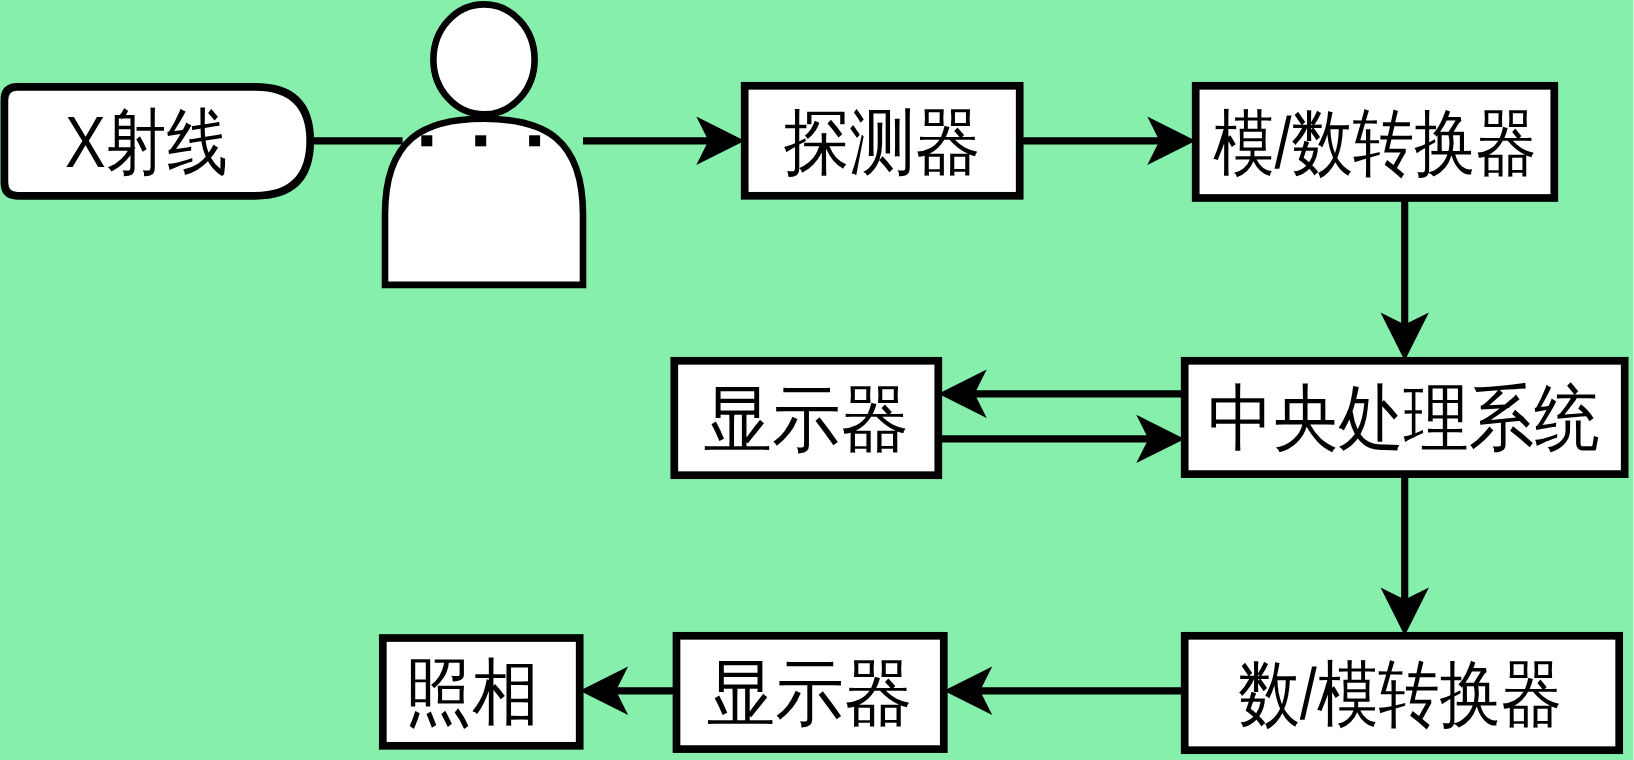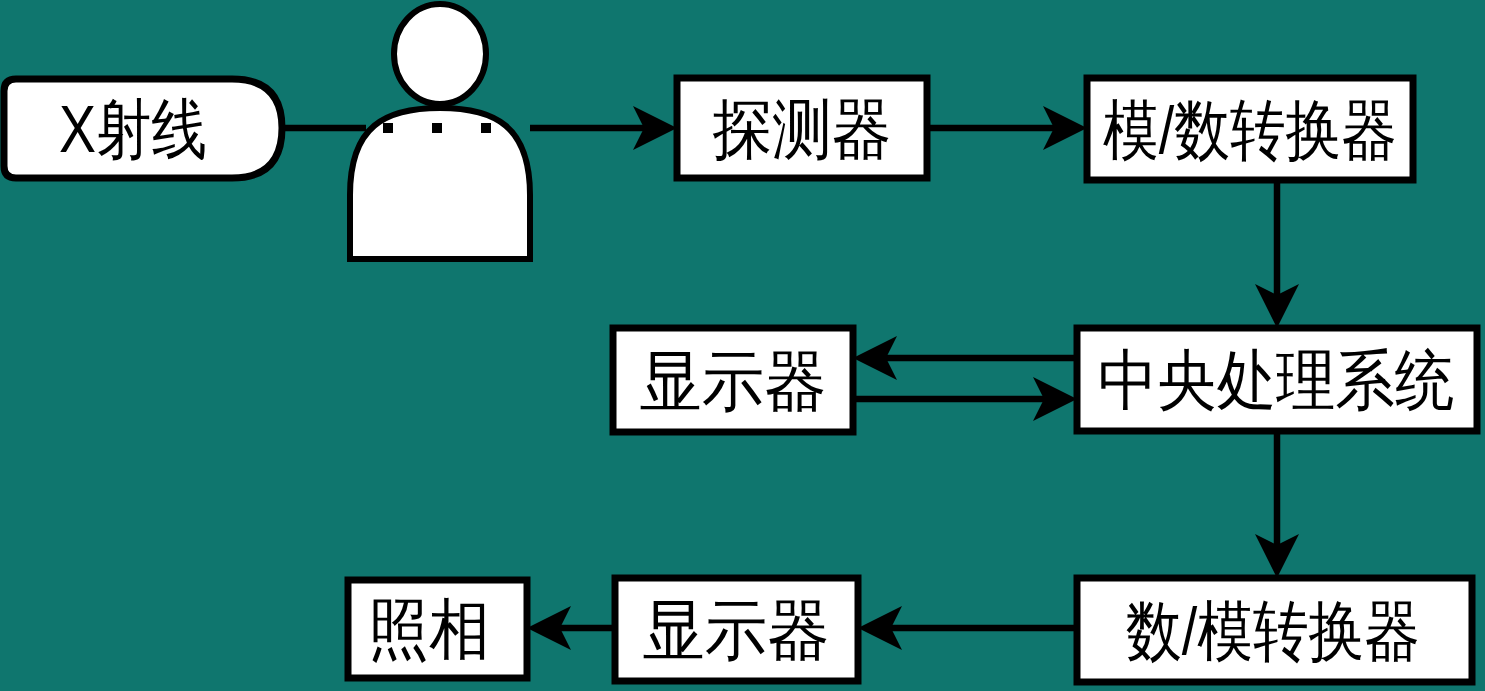--- a/index.html
+++ b/index.html
@@ -3,21 +3,21 @@
 <meta charset="utf-8">
 <style>
   html, body {
     margin: 0;
     padding: 0;
     background: #ffffff;
   }
   .canvas-wrap {
     width: 1485px;
     height: 691px;
-    background: #0f766e;
+    background: #86efac;
     overflow: hidden;
   }
   svg {
     display: block;
     font-family: "Liberation Sans", "DejaVu Sans", sans-serif;
   }
   .node-box {
     fill: #ffffff;
     stroke: #000000;
     stroke-width: 7;

